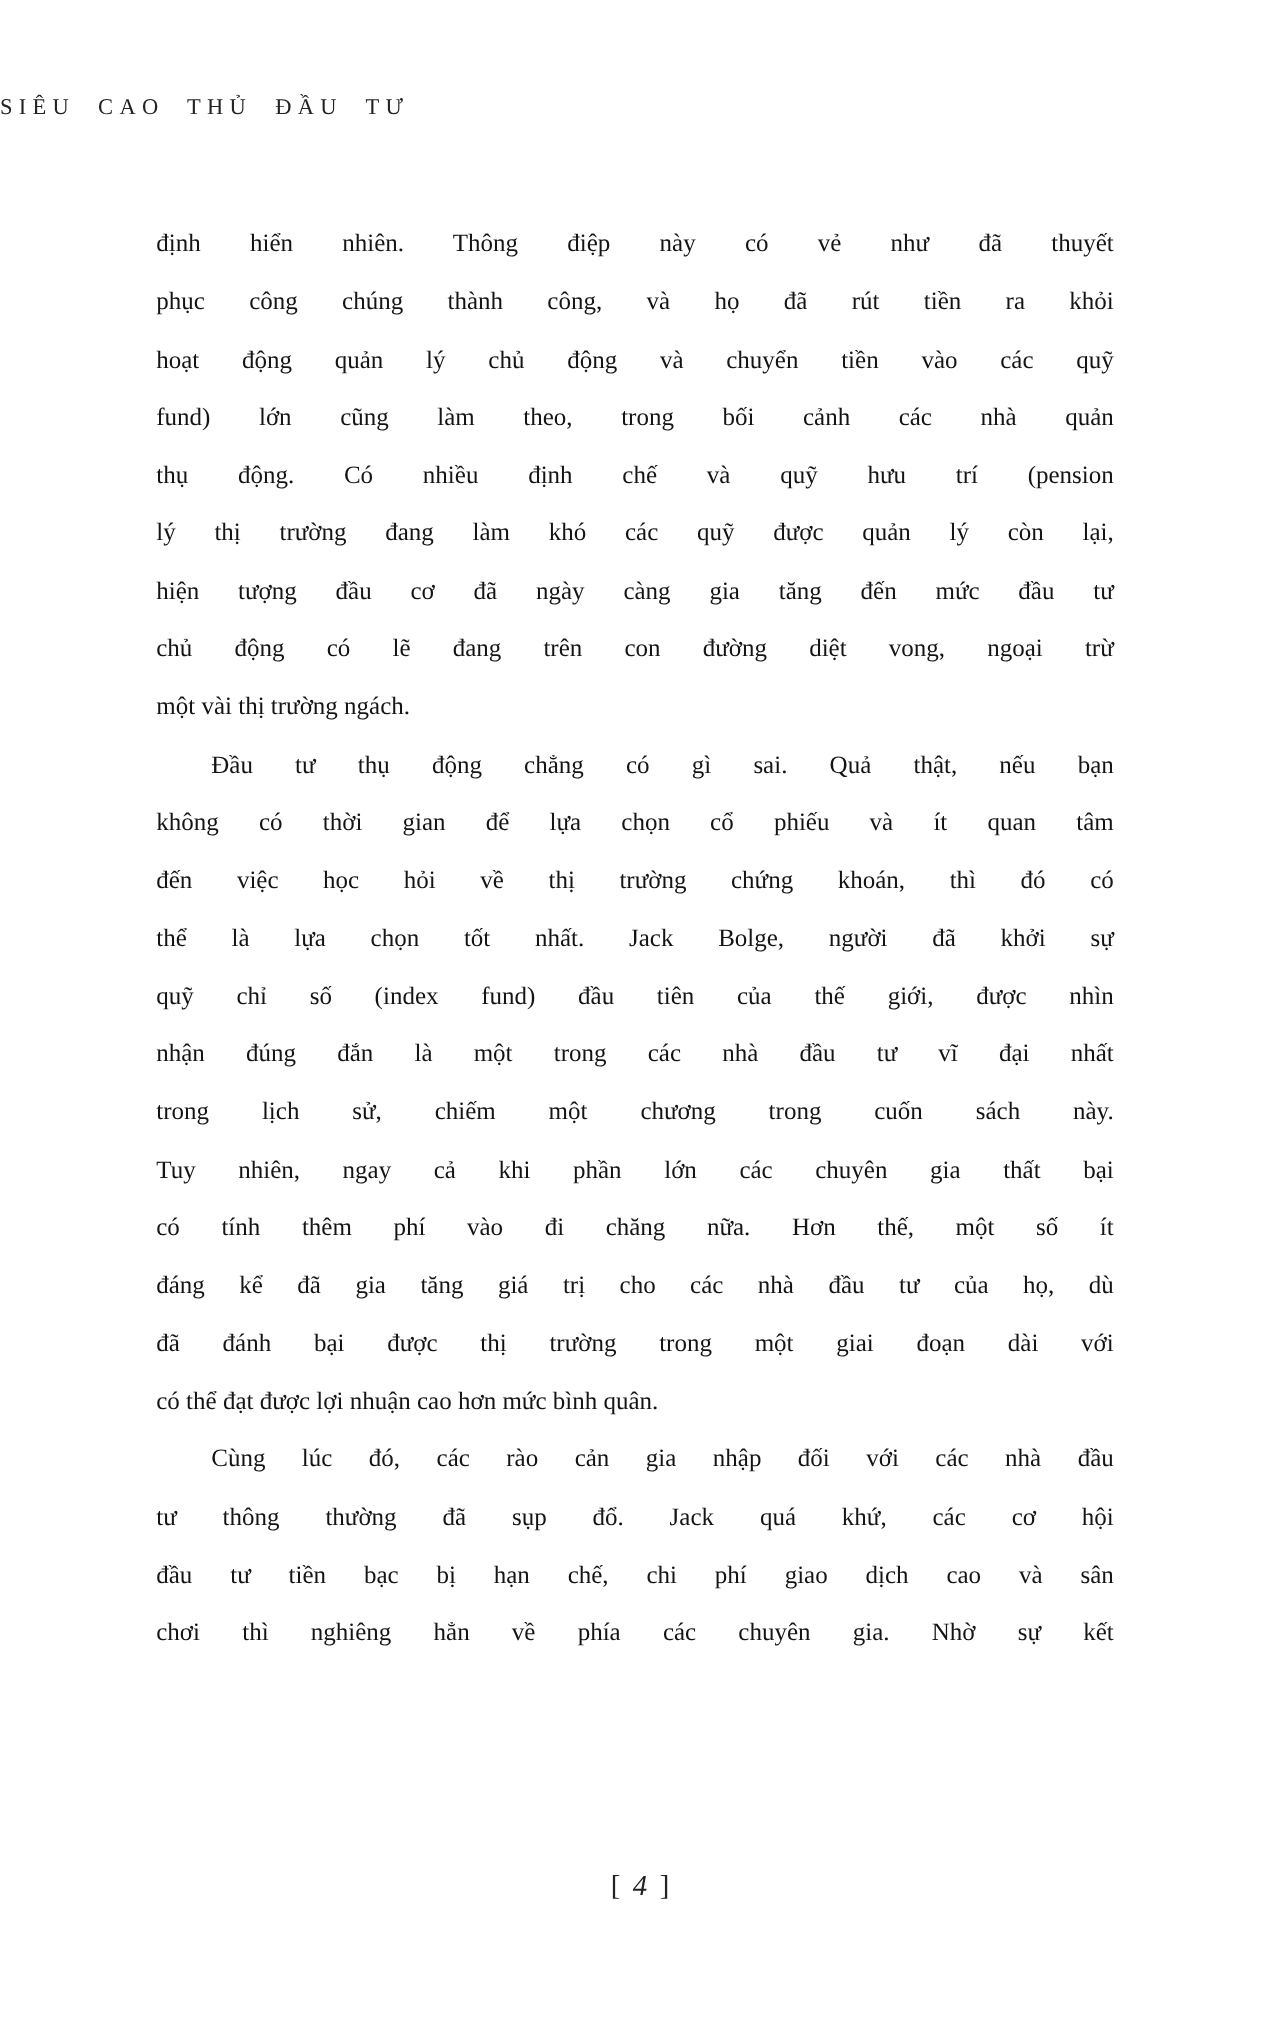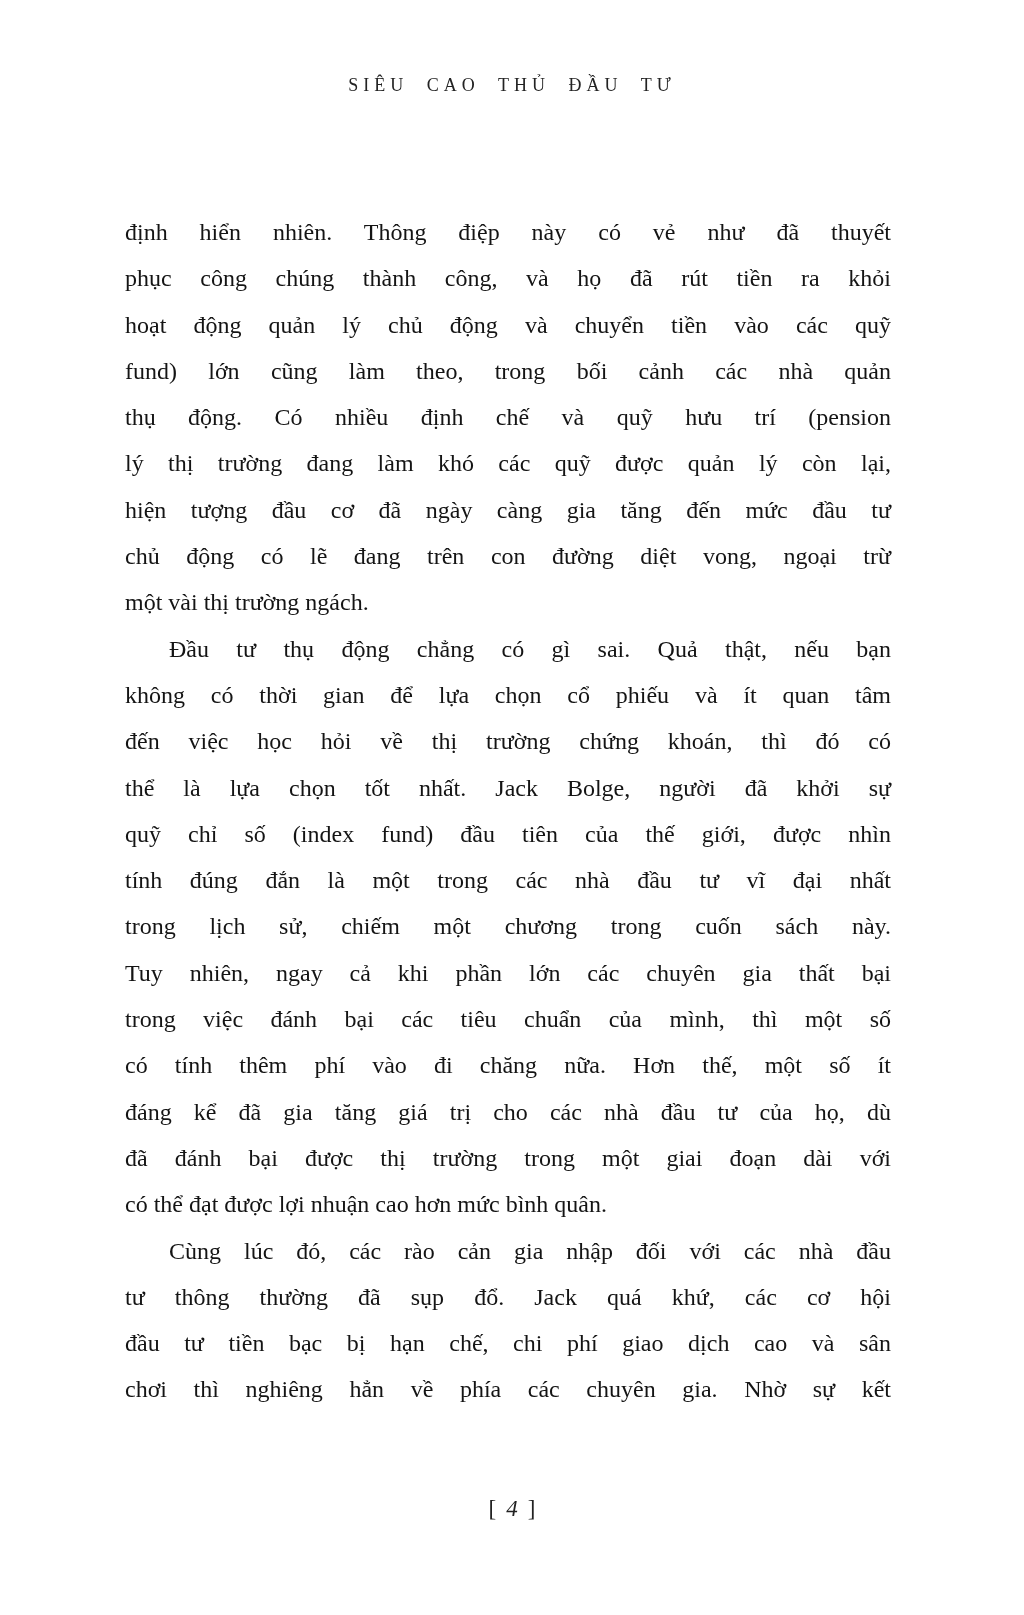--- a/index.html
+++ b/index.html
@@ -9,34 +9,32 @@
     font-family: "Liberation Serif", "DejaVu Serif", serif;
     position: relative;
     overflow: hidden;
   }
   .page {
     position: absolute; inset: 0; background: #ffffff;
   }
   .running-head {
     position: absolute;
     top: 75px; left: 0; width: 100%;
-    text-align: center;
     font-size: 18px;
     letter-spacing: 5px;
     word-spacing: 9px;
     color: #232323;
   }
   .body-text {
     position: absolute;
     left: 125px; top: 172px;
     width: 766px;
-    font-size: 24px;
+    font-size: 20px;
     line-height: 46.3px;
     color: #141414;
-    margin-top: 37px;
   }
   .paragraph { margin: 0; }
   .line {
     height: 46.3px;
     text-align: justify;
     text-align-last: justify;
   }
   .line.indent { padding-left: 44px; }
   .line.para-end { text-align-last: left; }
   .page-number {
@@ -72,24 +70,23 @@
       <div class="line">chủ động có lẽ đang trên con đường diệt vong, ngoại trừ</div>
       <div class="line para-end">một vài thị trường ngách.</div>
     </div>
 
     <div class="paragraph">
       <div class="line indent">Đầu tư thụ động chẳng có gì sai. Quả thật, nếu bạn</div>
       <div class="line">không có thời gian để lựa chọn cổ phiếu và ít quan tâm</div>
       <div class="line">đến việc học hỏi về thị trường chứng khoán, thì đó có</div>
       <div class="line">thể là lựa chọn tốt nhất. Jack Bolge, người đã khởi sự</div>
       <div class="line">quỹ chỉ số (index fund) đầu tiên của thế giới, được nhìn</div>
-      <div class="line">tính đúng đắn là một trong các nhà đầu tư vĩ đại nhất</div>
+      <div class="line">nhận đúng đắn là một trong các nhà đầu tư vĩ đại nhất</div>
       <div class="line">trong lịch sử, chiếm một chương trong cuốn sách này.</div>
       <div class="line">Tuy nhiên, ngay cả khi phần lớn các chuyên gia thất bại</div>
-      <div class="line">trong việc đánh bại các tiêu chuẩn của mình, thì một số</div>
       <div class="line">có tính thêm phí vào đi chăng nữa. Hơn thế, một số ít</div>
       <div class="line">đáng kể đã gia tăng giá trị cho các nhà đầu tư của họ, dù</div>
       <div class="line">đã đánh bại được thị trường trong một giai đoạn dài với</div>
       <div class="line para-end">có thể đạt được lợi nhuận cao hơn mức bình quân.</div>
     </div>
 
     <div class="paragraph">
       <div class="line indent">Cùng lúc đó, các rào cản gia nhập đối với các nhà đầu</div>
       <div class="line">tư thông thường đã sụp đổ. Jack quá khứ, các cơ hội</div>
       <div class="line">đầu tư tiền bạc bị hạn chế, chi phí giao dịch cao và sân</div>

